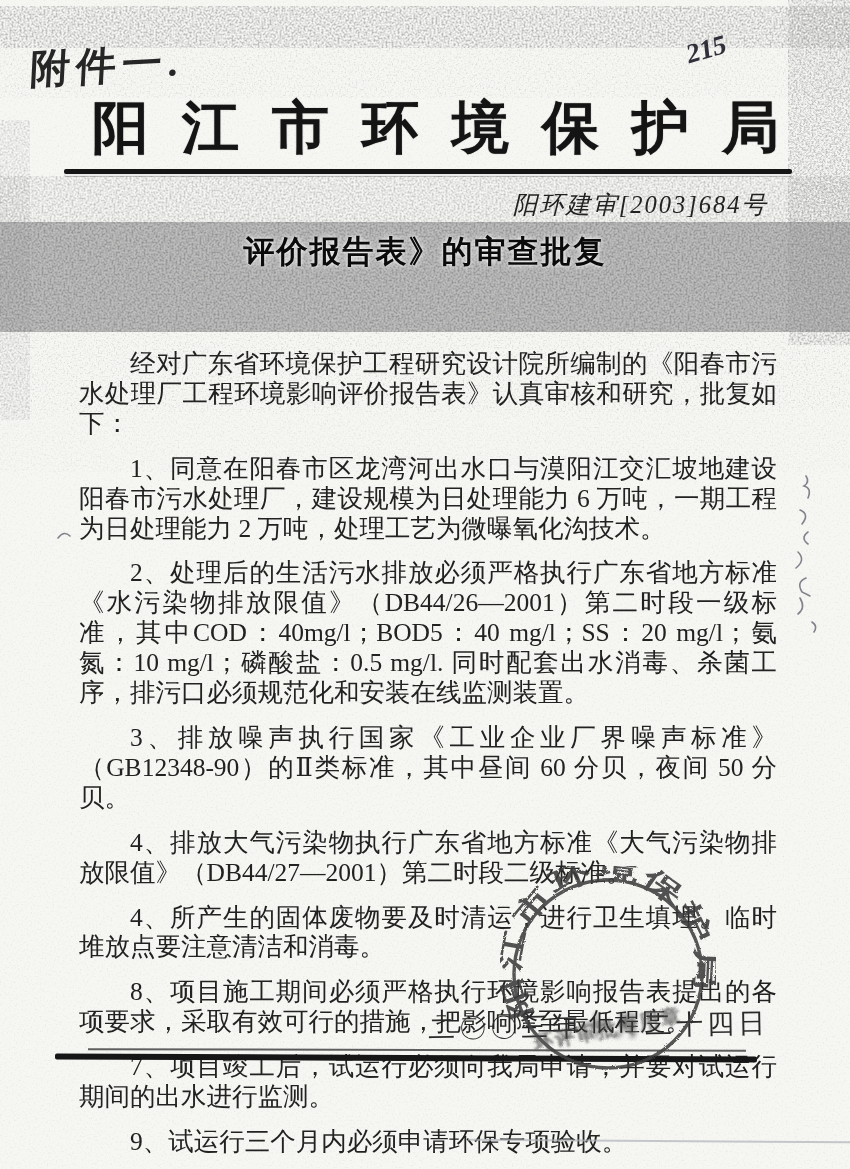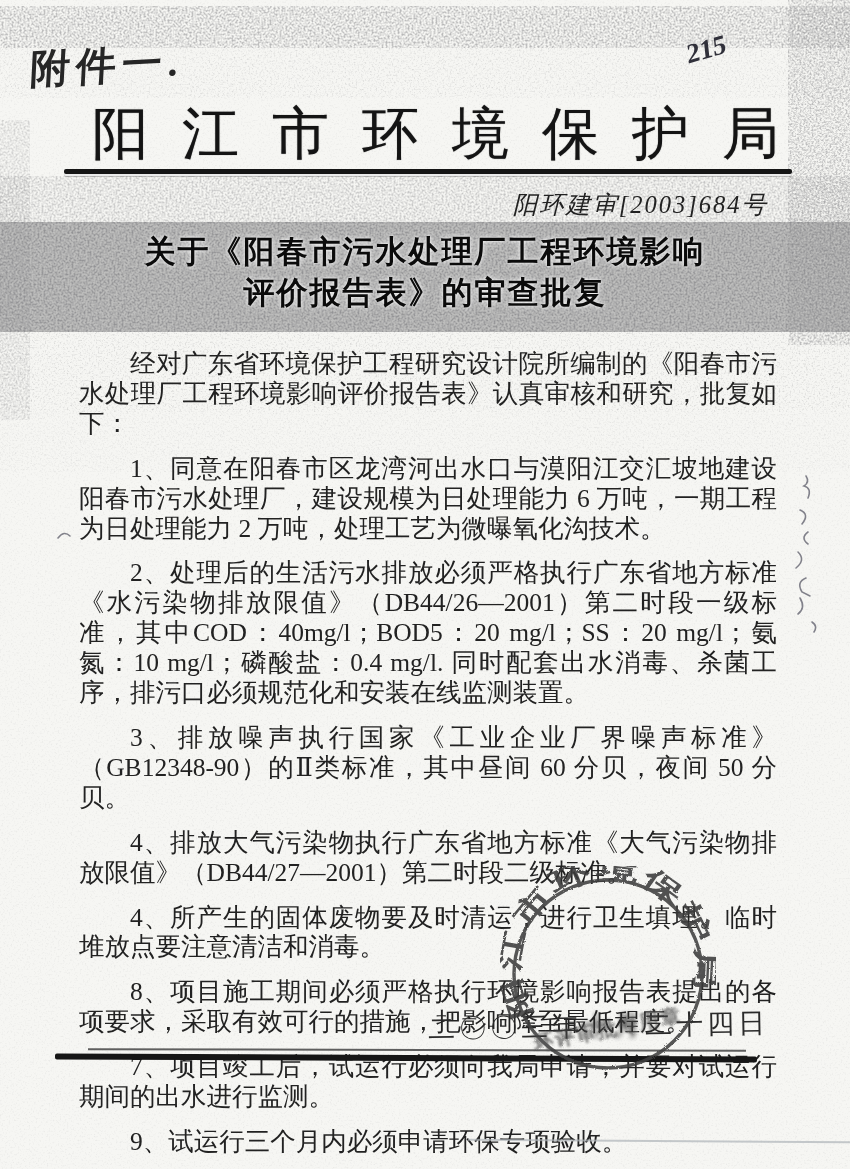--- a/index.html
+++ b/index.html
@@ -8,22 +8,22 @@
         font-family:"Liberation Serif","DejaVu Serif",serif;color:#1c1c1c;}
   .noise-layer{position:absolute;left:0;top:0;pointer-events:none;}
 
   .hand{position:absolute;font-family:"Liberation Serif","DejaVu Serif",serif;
         color:#262626;font-weight:bold;}
   .hand-attachment{left:30px;top:38px;font-size:40px;transform:rotate(-3deg) skewX(-6deg);
         letter-spacing:6px;}
   .hand-pagenum{left:686px;top:34px;font-size:27px;transform:rotate(-16deg) skewX(-10deg);
         color:#30303a;}
 
-  .letterhead{position:absolute;left:92px;top:96px;width:700px;font-size:57px;
-        font-weight:normal;letter-spacing:33px;white-space:nowrap;color:#141414;
+  .letterhead{position:absolute;left:92px;top:90px;width:700px;font-size:57px;
+        font-weight:bold;letter-spacing:33px;white-space:nowrap;color:#141414;
         text-shadow:0 0 1px rgba(20,20,20,.6);}
   .header-rule{position:absolute;left:64px;top:169px;width:728px;height:5px;
         background:#151515;border-radius:2px;box-shadow:0 2px 0 rgba(240,240,240,.9), 0 3px 0 rgba(40,40,40,.25);}
   .doc-number{position:absolute;right:82px;top:188px;font-size:24.5px;letter-spacing:2px;
         color:#222;font-style:italic;}
 
   .title-band{position:absolute;left:0;top:222px;width:850px;height:110px;}
   .doc-title{position:absolute;left:0;top:231px;width:850px;text-align:center;
         font-size:31px;font-weight:bold;line-height:41px;letter-spacing:2px;color:#0b0b0b;
         text-shadow:0 0 3px rgba(250,250,250,.95),0 0 6px rgba(250,250,250,.8);}
@@ -77,28 +77,27 @@
   <div class="hand hand-attachment">附件一.</div>
   <div class="hand hand-pagenum">215</div>
 
   <div class="letterhead">阳江市环境保护局</div>
   <div class="header-rule"></div>
 
   <div class="doc-number">阳环建审[2003]684号</div>
 
   <div class="title-band"></div>
   <div class="doc-title">
-    <div>关于《阳春市污水处理厂工程环境影响</div>
     <div>评价报告表》的审查批复</div>
   </div>
 
   <div class="body-text">
     <p>经对广东省环境保护工程研究设计院所编制的《阳春市污水处理厂工程环境影响评价报告表》认真审核和研究，批复如下：</p>
     <p>1、同意在阳春市区龙湾河出水口与漠阳江交汇坡地建设阳春市污水处理厂，建设规模为日处理能力 6 万吨，一期工程为日处理能力 2 万吨，处理工艺为微曝氧化沟技术。</p>
-    <p>2、处理后的生活污水排放必须严格执行广东省地方标准《水污染物排放限值》（DB44/26—2001）第二时段一级标准，其中COD：40mg/l；BOD5：20 mg/l；SS：20 mg/l；氨氮：10 mg/l；磷酸盐：0.4 mg/l. 同时配套出水消毒、杀菌工序，排污口必须规范化和安装在线监测装置。</p>
+    <p>2、处理后的生活污水排放必须严格执行广东省地方标准《水污染物排放限值》（DB44/26—2001）第二时段一级标准，其中COD：40mg/l；BOD5：40 mg/l；SS：20 mg/l；氨氮：10 mg/l；磷酸盐：0.5 mg/l. 同时配套出水消毒、杀菌工序，排污口必须规范化和安装在线监测装置。</p>
     <p>3、排放噪声执行国家《工业企业厂界噪声标准》（GB12348-90）的Ⅱ类标准，其中昼间 60 分贝，夜间 50 分贝。</p>
     <p>4、排放大气污染物执行广东省地方标准《大气污染物排放限值》（DB44/27—2001）第二时段二级标准。</p>
     <p>4、所产生的固体废物要及时清运，进行卫生填埋。临时堆放点要注意清洁和消毒。</p>
     <p>8、项目施工期间必须严格执行环境影响报告表提出的各项要求，采取有效可行的措施，把影响降至最低程度。</p>
     <p>7、项目竣工后，试运行必须向我局申请，并要对试运行期间的出水进行监测。</p>
     <p>9、试运行三个月内必须申请环保专项验收。</p>
   </div>
 
   <div class="date-line">
     <span>二〇〇三年</span><span class="obscured">十月</span><span>二十四日</span>

